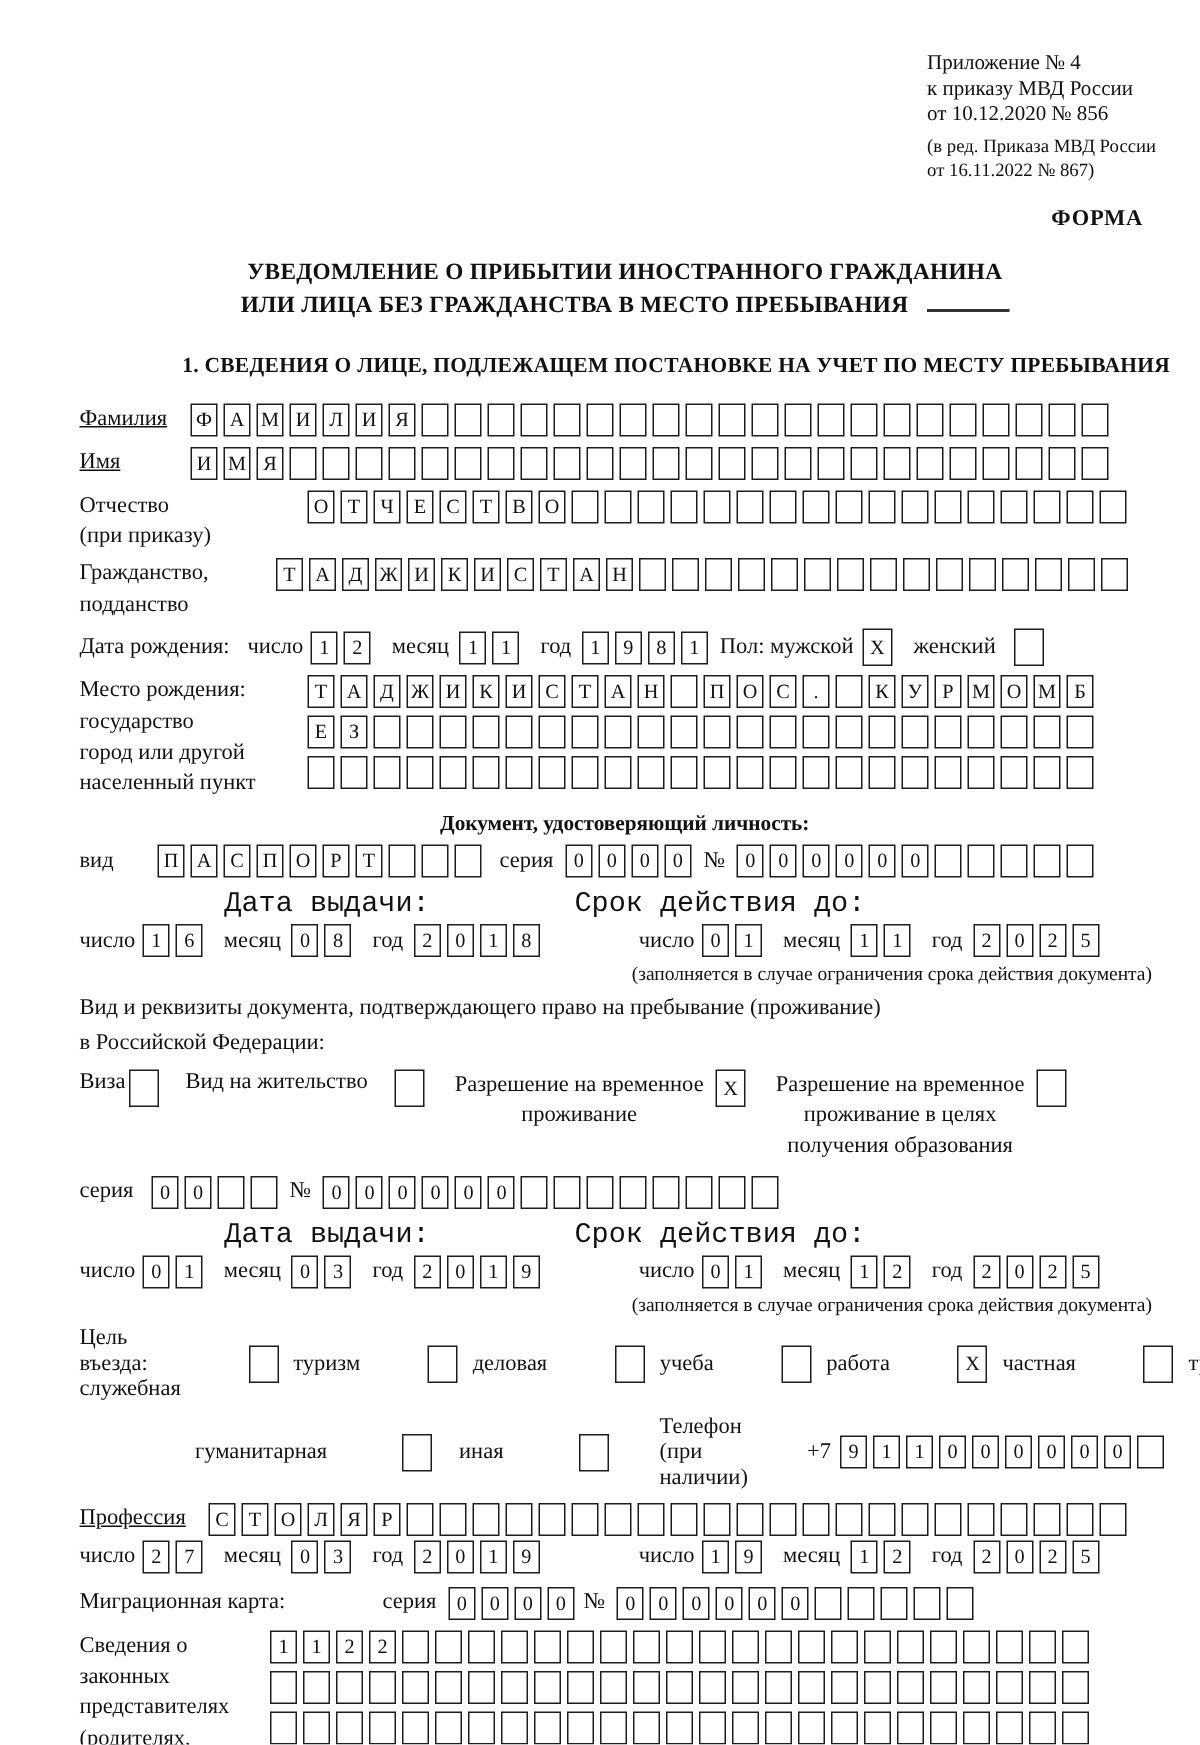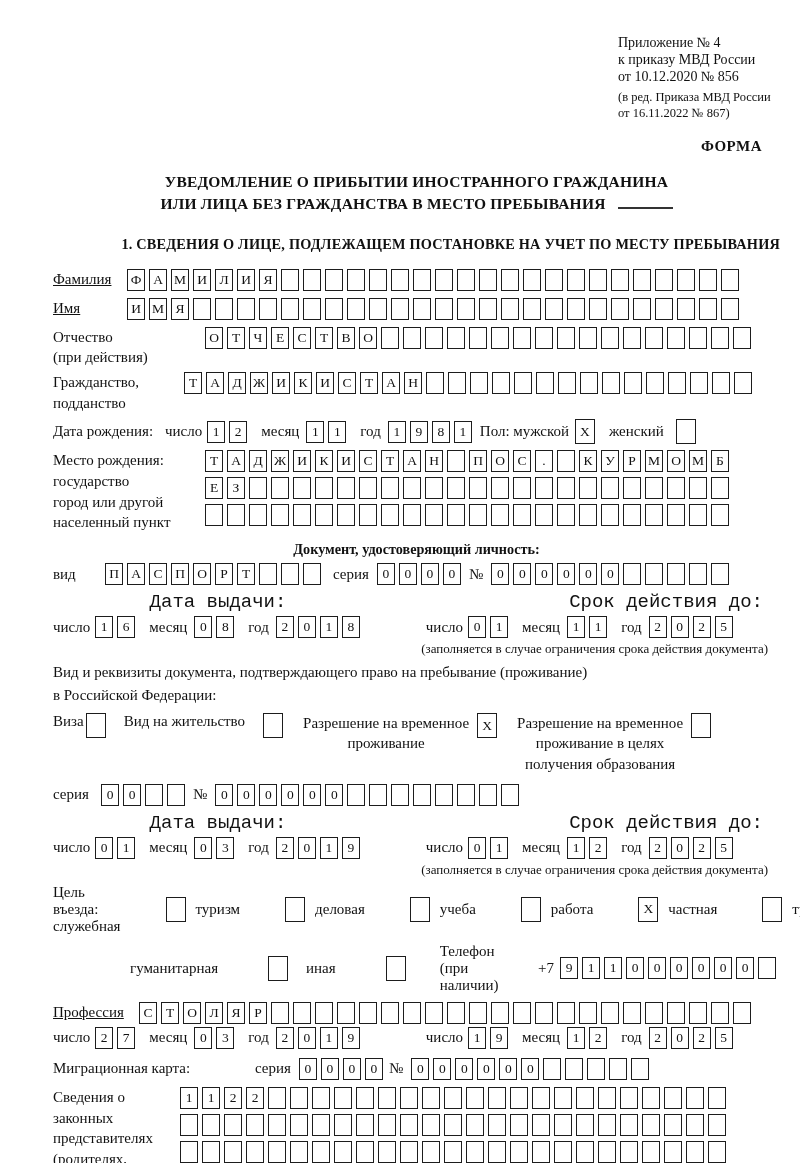--- a/index.html
+++ b/index.html
@@ -36,21 +36,21 @@
   }
   .cbrow .cell { width:20px; height:25px; }
 
   .stack { display:flex; flex-direction:column; }
   .gap6 { margin-top:5px; }
 
   .center-bold { text-align:center; font-weight:bold; font-size:14.2px; margin-top:8px; }
 
   .dates-hdr { display:flex; margin-top:6px; font-size:19px;font-family:Liberation Mono, monospace; }
   .dates-hdr .h1 { width:330px; text-align:center; }
-  .dates-hdr .h2 { width:380px; text-align:right; }
+  .dates-hdr .h2 { width:380px; text-align:left; }
   .dates-row { display:flex; align-items:center; margin-top:3px; }
   .dgroup { display:flex; align-items:center; flex:none; }
   .dgroup .dlabel { margin-right:5px; }
   .dgroup .mlab { margin-left:10px; margin-right:7px; }
   .grp-right { margin-left:62px; }
   .note-right { text-align:right; font-size:13px; margin-top:3px; padding-right:12px; }
 
   .opts { display:flex; align-items:flex-start; margin-top:9px; }
   .opt-label { margin-right:8px; }
   .opt-multi { text-align:center; line-height:1.35; margin-right:8px; }
@@ -146,21 +146,21 @@
         <span class="cell"></span>
         <span class="cell"></span>
         <span class="cell"></span>
         <span class="cell"></span>
       </span>
   </div>
 
   <div class="rowtop">
     <span class="lblcol w152">
       <span>Отчество</span><br>
-      <span>(при действия)</span>
+      <span>(при приказу)</span>
     </span>
     <span class="cellrow">
         <span class="cell">О</span>
         <span class="cell">Т</span>
         <span class="cell">Ч</span>
         <span class="cell">Е</span>
         <span class="cell">С</span>
         <span class="cell">Т</span>
         <span class="cell">В</span>
         <span class="cell">О</span>

